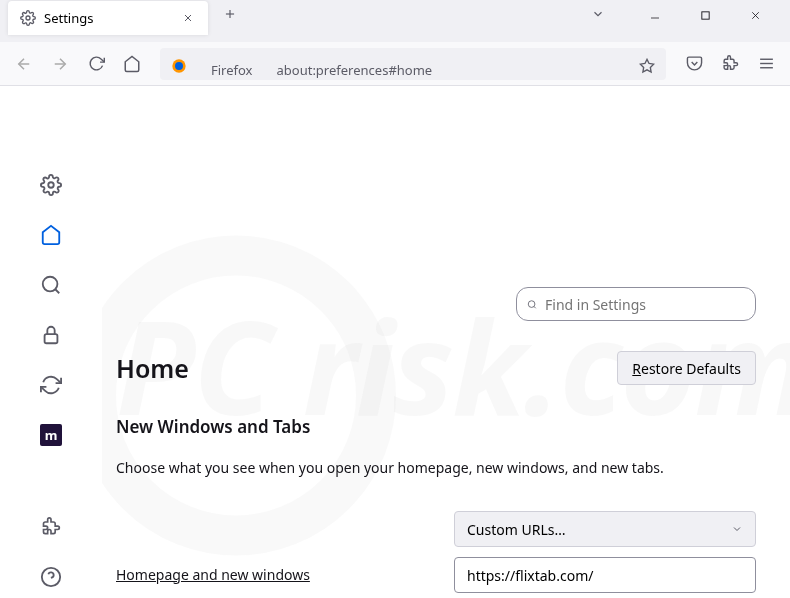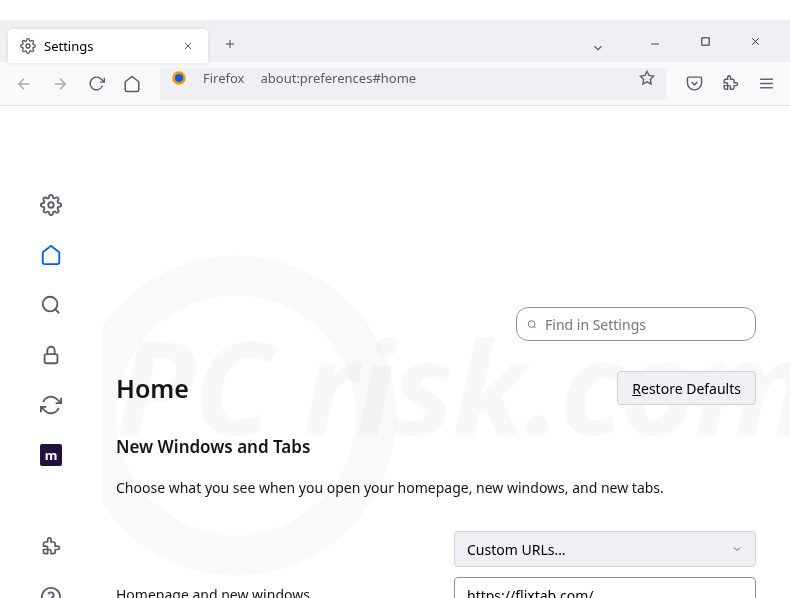--- a/index.html
+++ b/index.html
@@ -1,33 +1,33 @@
 <!DOCTYPE html>
 <html><head>
   <meta charset="utf-8">
   <style>
     * { margin: 0; padding: 0; box-sizing: border-box; font-family: "Segoe UI", system-ui, -apple-system, sans-serif; }
     body { width: 790px; height: 598px; background: #fff; overflow: hidden; position: relative; }
     
     
-    .tab-bar { height: 42px; background: #f0f0f4; display: flex; align-items: flex-end; padding: 0 8px; margin-top: 20px; }
+    .tab-bar { height: 42px; background: #f0f0f4; display: flex; align-items: flex-start; padding: 0 8px; }
     .tab { height: 34px; background: #fff; border-radius: 4px 4px 0 0; display: flex; align-items: center; padding: 0 12px; min-width: 200px; gap: 8px; box-shadow: 0 0 4px rgba(0,0,0,0.1); position: relative; top: 1px; }
     .tab .icon { width: 16px; height: 16px; display: flex; align-items: center; justify-content: center; }
     .tab .close { width: 16px; height: 16px; display: flex; align-items: center; justify-content: center; margin-left: auto; cursor: pointer; border-radius: 2px; }
     .new-tab-btn { width: 28px; height: 28px; display: flex; align-items: center; justify-content: center; margin-left: 8px; margin-bottom: 4px; cursor: pointer; border-radius: 4px; }
     .tab-bar-spacer { flex: 1; }
     .tab-bar-right { display: flex; align-items: center; gap: 4px; margin-bottom: 6px; margin-right: 4px; }
     .wbtn { width: 46px; height: 30px; display: flex; align-items: center; justify-content: center; }
     .dropdown-caret { width: 28px; height: 28px; display: flex; align-items: center; justify-content: center; margin-right: 20px; }
     
     
     .nav-bar { height: 44px; background: #f9f9fb; display: flex; align-items: center; padding: 0 8px; gap: 4px; border-bottom: 1px solid #e0e0e6; }
     .nav-btn { width: 32px; height: 32px; display: flex; align-items: center; justify-content: center; border-radius: 4px; }
     .nav-btn.disabled svg { stroke: #aaa; }
-    .url-bar { flex: 1; height: 32px; background: #f0f0f4; border: 1px solid transparent; border-radius: 4px; margin: 0 8px; display: flex; align-items: flex-start; padding: 0 10px; gap: 16px; }
+    .url-bar { flex: 1; height: 32px; background: #f0f0f4; border: 1px solid transparent; border-radius: 4px; margin: 0 8px; display: flex; align-items: flex-end; padding: 0 10px; gap: 24px; }
     .ff-logo { width: 16px; height: 16px; }
     .url-label { font-size: 13px; color: #5b5b66; }
     .url-text { font-size: 13px; color: #5b5b66; }
     .url-bar-spacer { flex: 1; }
     
     
     .content { display: flex; height: calc(598px - 42px - 44px); }
     .sidebar { width: 102px; padding-top: 78px; display: flex; flex-direction: column; align-items: center; gap: 8px; }
     .sidebar-item { width: 42px; height: 42px; display: flex; align-items: center; justify-content: center; border-radius: 4px; cursor: pointer; }
     .sidebar-item.active svg { stroke: #0060df; }

